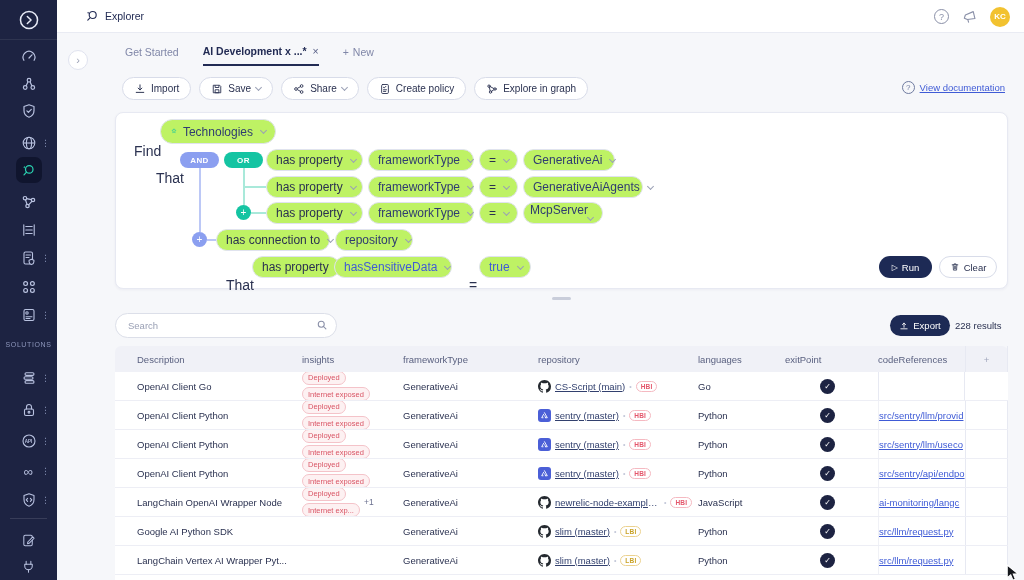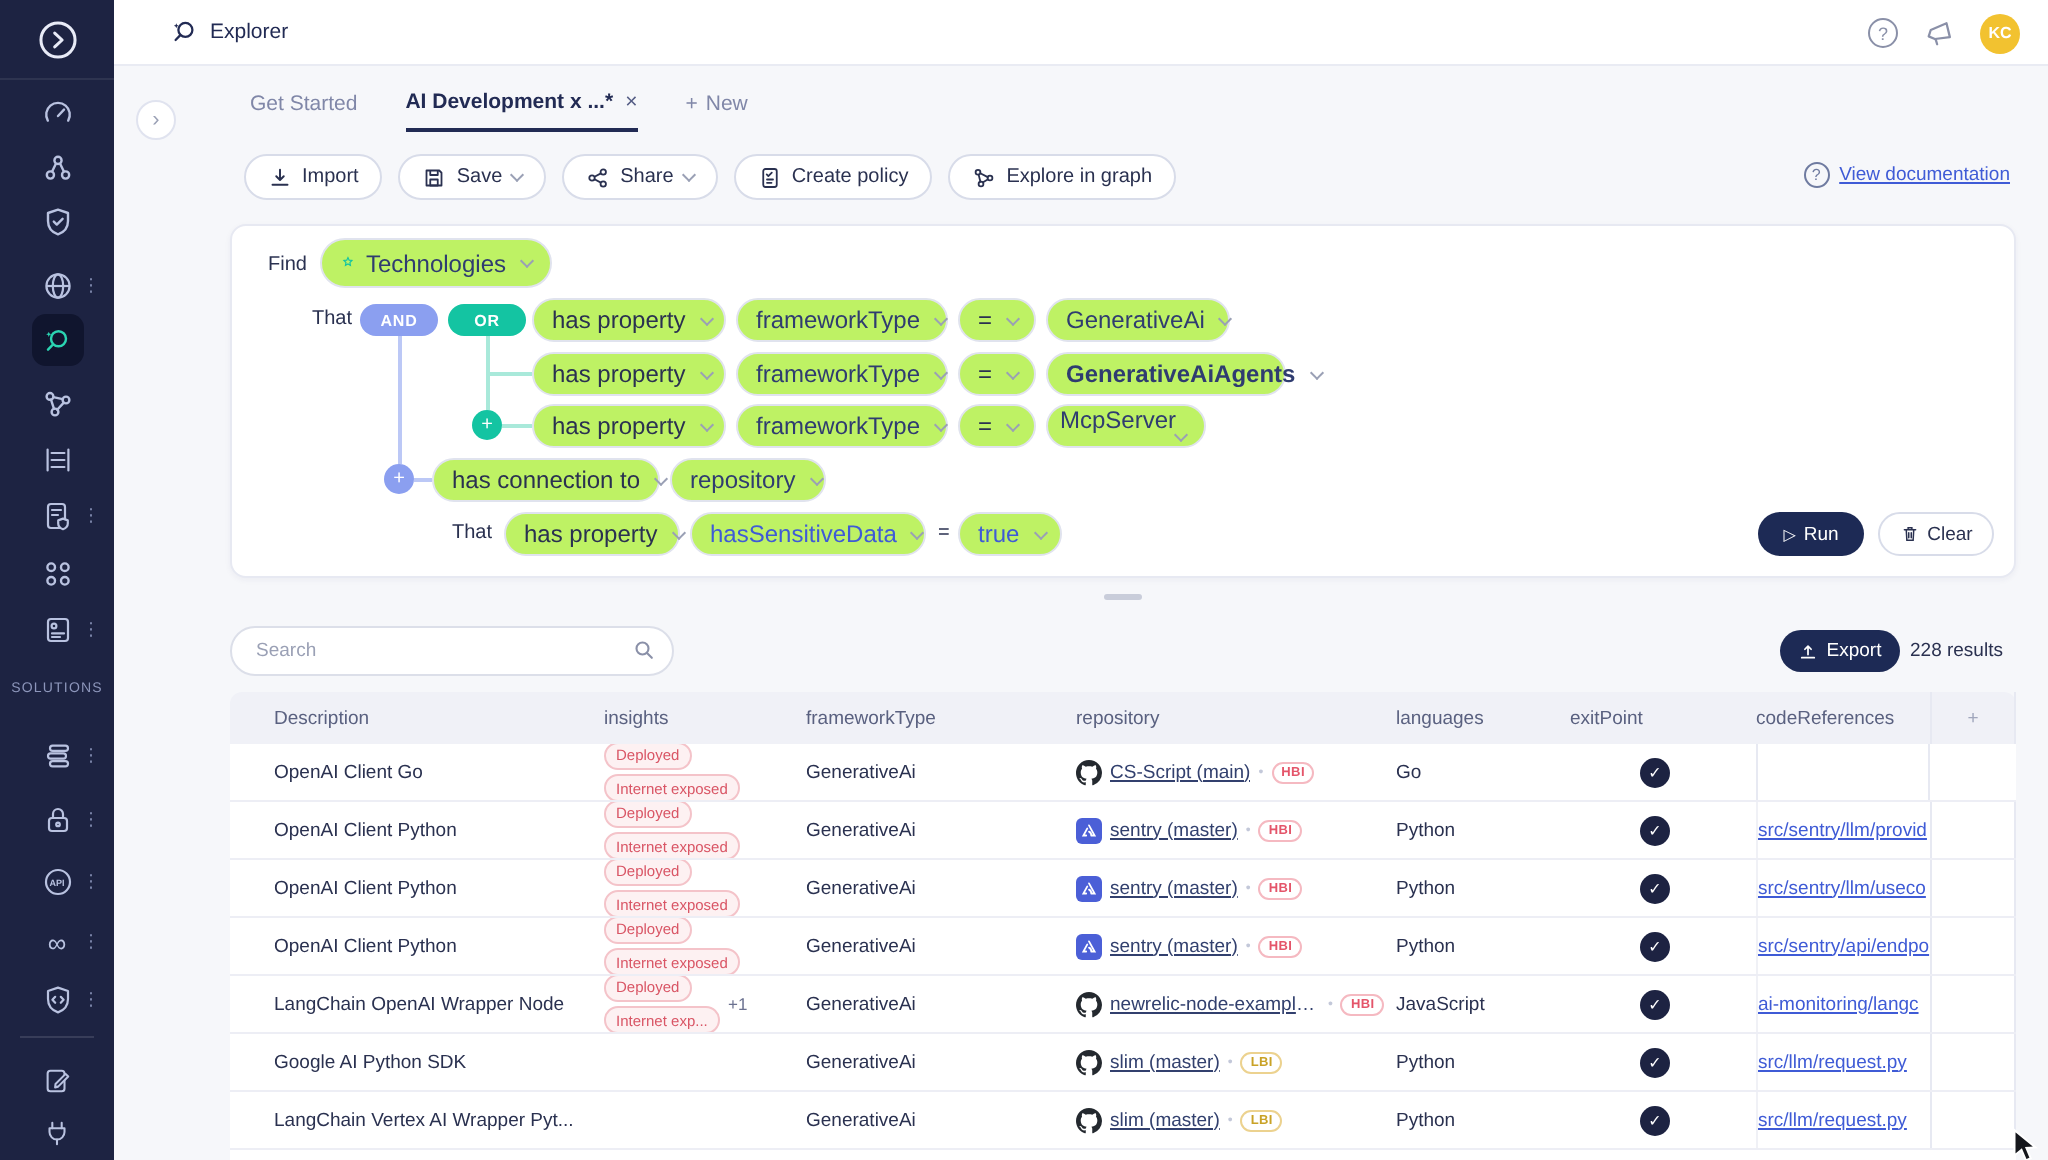--- a/index.html
+++ b/index.html
@@ -42,21 +42,21 @@
 
   .toolbar { position:absolute; left:65px; top:44px; display:flex; gap:8px; }
   .pillbtn { display:inline-flex; align-items:center; gap:5px; height:23px; padding:0 11px; border:1px solid #d8dce9; border-radius:12px; background:#fff; font-size:10px; color:#2a3150; cursor:pointer; }
   .chev { width:5px; height:5px; border-right:1.2px solid #9aa0b5; border-bottom:1.2px solid #9aa0b5; transform:rotate(45deg); margin-top:-2px; flex:none; }
   .doc-link { position:absolute; right:19px; top:48px; display:flex; align-items:center; gap:5px; font-size:9.5px; color:#3f5bd6; cursor:pointer; }
   .doc-link .help-circ { width:13px; height:13px; border-color:#6f7ba0; color:#6f7ba0; font-size:8px; }
   .doc-link span.txt { text-decoration:underline; }
 
   
   .qcard { position:absolute; left:58px; top:79px; width:893px; height:177px; background:#fff; border:1px solid #e7e9f2; border-radius:8px; box-shadow:0 1px 3px rgba(30,40,90,.05); }
-  .qlabel { position:absolute; font-size:10px; color:#2a3150; }
+  .qlabel { position:absolute; font-size:14px; color:#2a3150;margin-top:16px; }
   .dd { position:absolute; display:flex; align-items:center; height:22px; padding:0 9px; border:1px solid #e0e3ee; border-radius:12px; background:#bef264; font-size:12px; color:#2a3150; cursor:pointer; }
   .dd .chev { margin-left:auto; }
   .dd span { margin-right:8px; white-space:nowrap; }
   .dd .blue { color:#2f3c70; }
   .dd .bright { color:#3f5bd6; }
   .logic-pill { position:absolute; width:39px; height:16px; border-radius:9px; color:#fff; font-size:8px; font-weight:bold; display:flex; align-items:center; justify-content:center; letter-spacing:.4px; cursor:pointer; }
   .and { background:#8b9ff0; }
   .or { background:#14c4a2; }
   .tline { position:absolute; background:#a9e9da; }
   .bline { position:absolute; background:#bcc8f6; }
@@ -381,21 +381,21 @@
         <i class="chev"></i>
       </div>
     <div class="dd" style="left:252px; top:63px; width:106px;">
         <span class="blue">frameworkType</span>
         <i class="chev"></i>
       </div>
     <div class="dd" style="left:363px; top:63px; width:39px;">
         <span>=</span>
         <i class="chev"></i>
       </div>
-    <div class="dd" style="left:407px; top:63px; width:120px;font-weight:bold;">
+    <div class="dd" style="left:407px; top:63px; width:120px;">
         <span class="blue">GenerativeAiAgents</span>
         <i class="chev"></i>
       </div>
 
     <span class="plus-circ or" style="left:120px; top:92px;">
         <span>+</span>
       </span>
     <div class="dd" style="left:150px; top:89px; width:97px;">
         <span>has property</span>
         <i class="chev"></i>
@@ -423,21 +423,21 @@
     <div class="dd" style="left:219px; top:116px; width:78px;">
         <span class="blue">repository</span>
         <i class="chev"></i>
       </div>
 
     <span class="qlabel" style="left:110px; top:148px;">That</span>
     <div class="dd" style="left:136px; top:143px; width:88px;">
         <span>has property</span>
         <i class="chev"></i>
       </div>
-    <div class="dd" style="left:229px; top:143px; width:118px;">
+    <div class="dd" style="left:218px; top:143px; width:118px;">
         <span class="bright">hasSensitiveData</span>
         <i class="chev"></i>
       </div>
     <span class="qlabel" style="left:353px; top:148px;">=</span>
     <div class="dd" style="left:363px; top:143px; width:52px;">
         <span class="bright">true</span>
         <i class="chev"></i>
       </div>
 
     <button class="run-btn">

